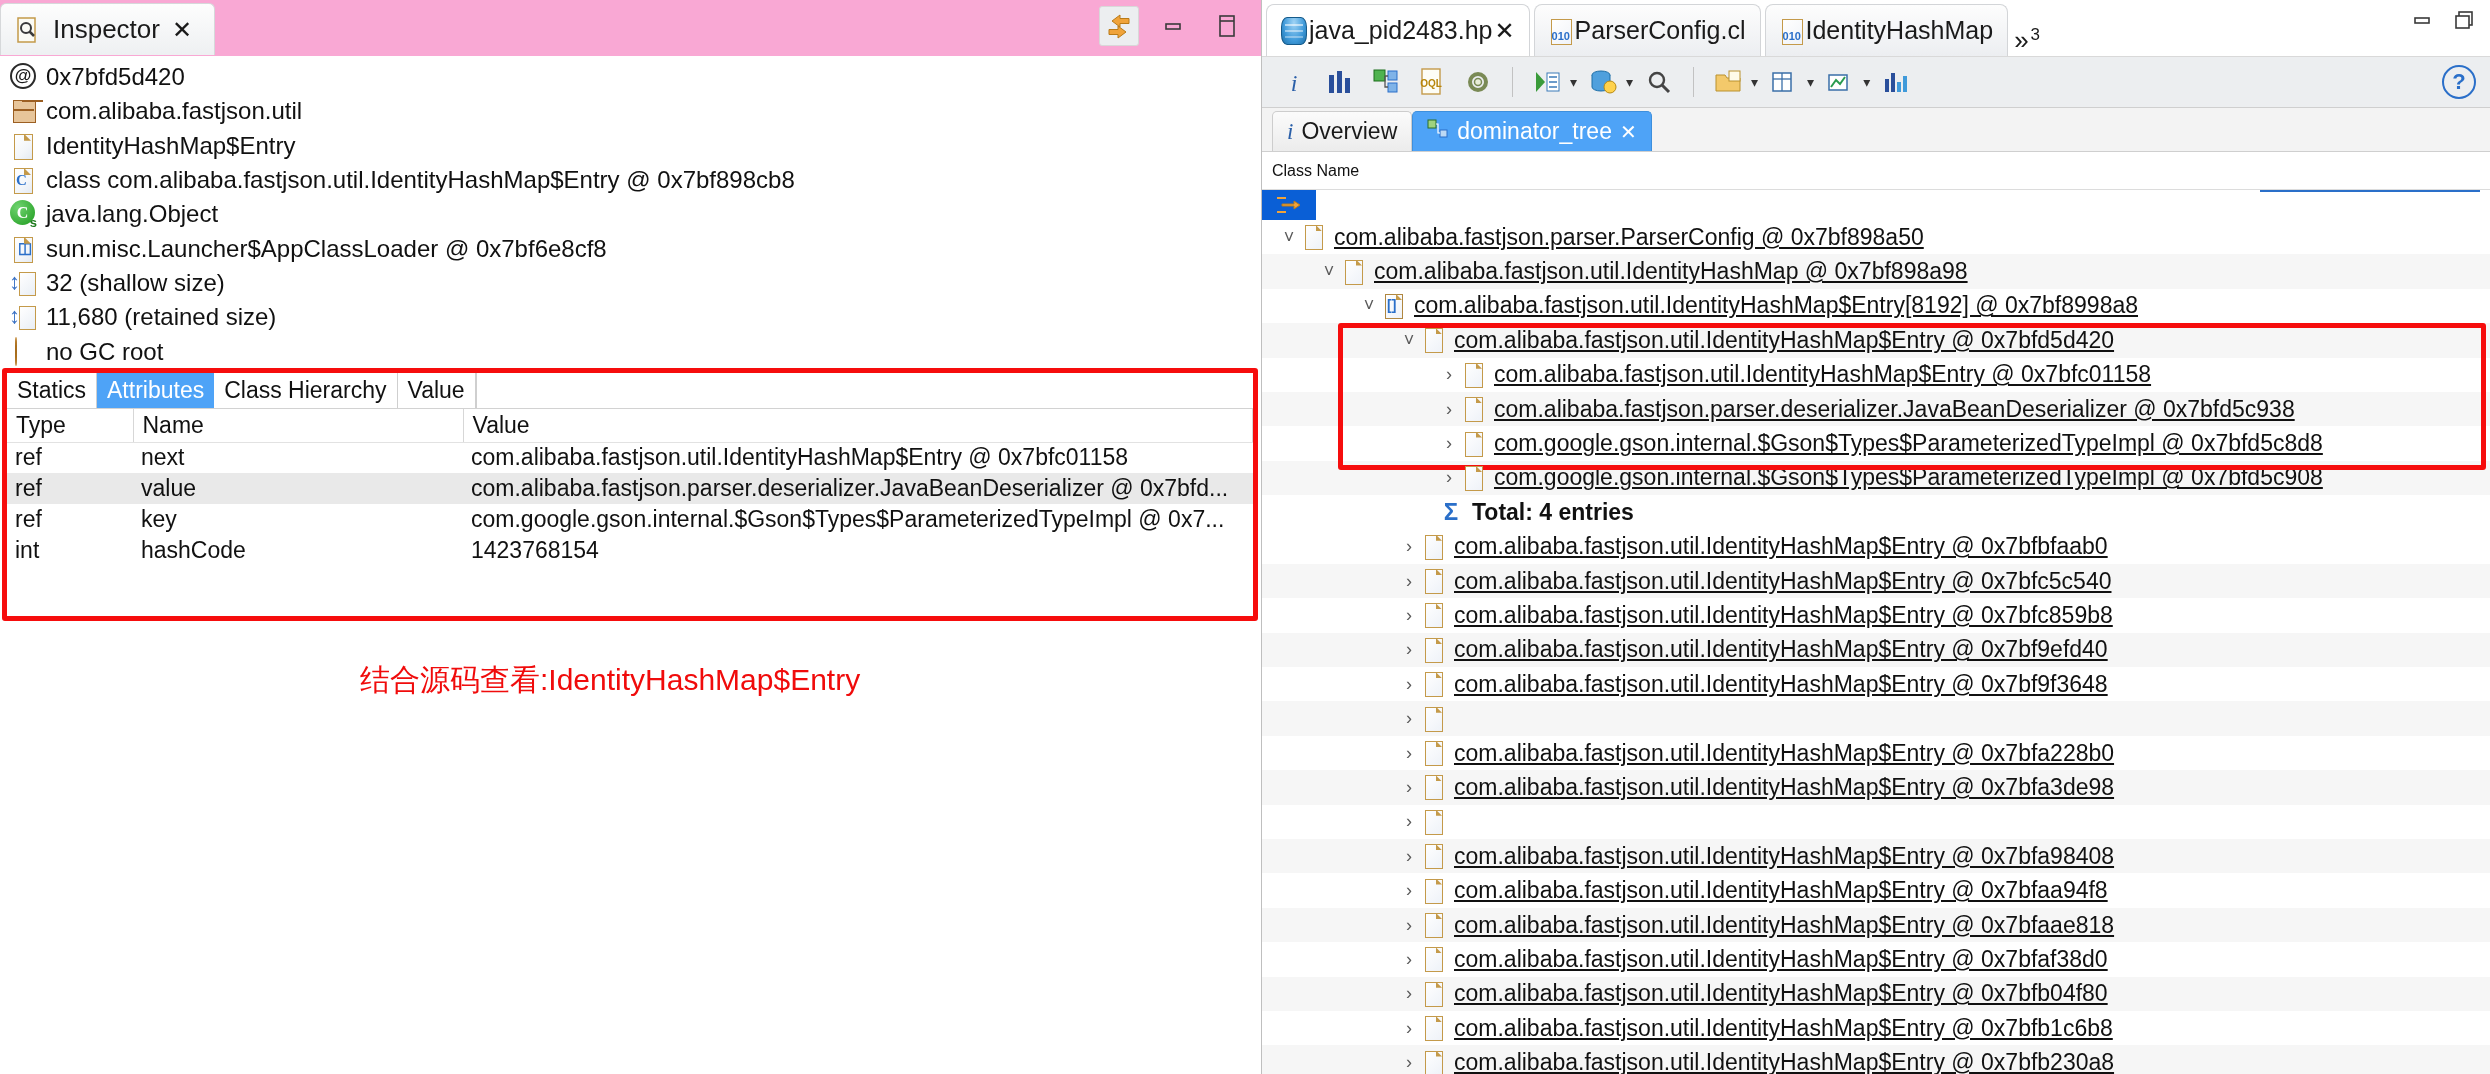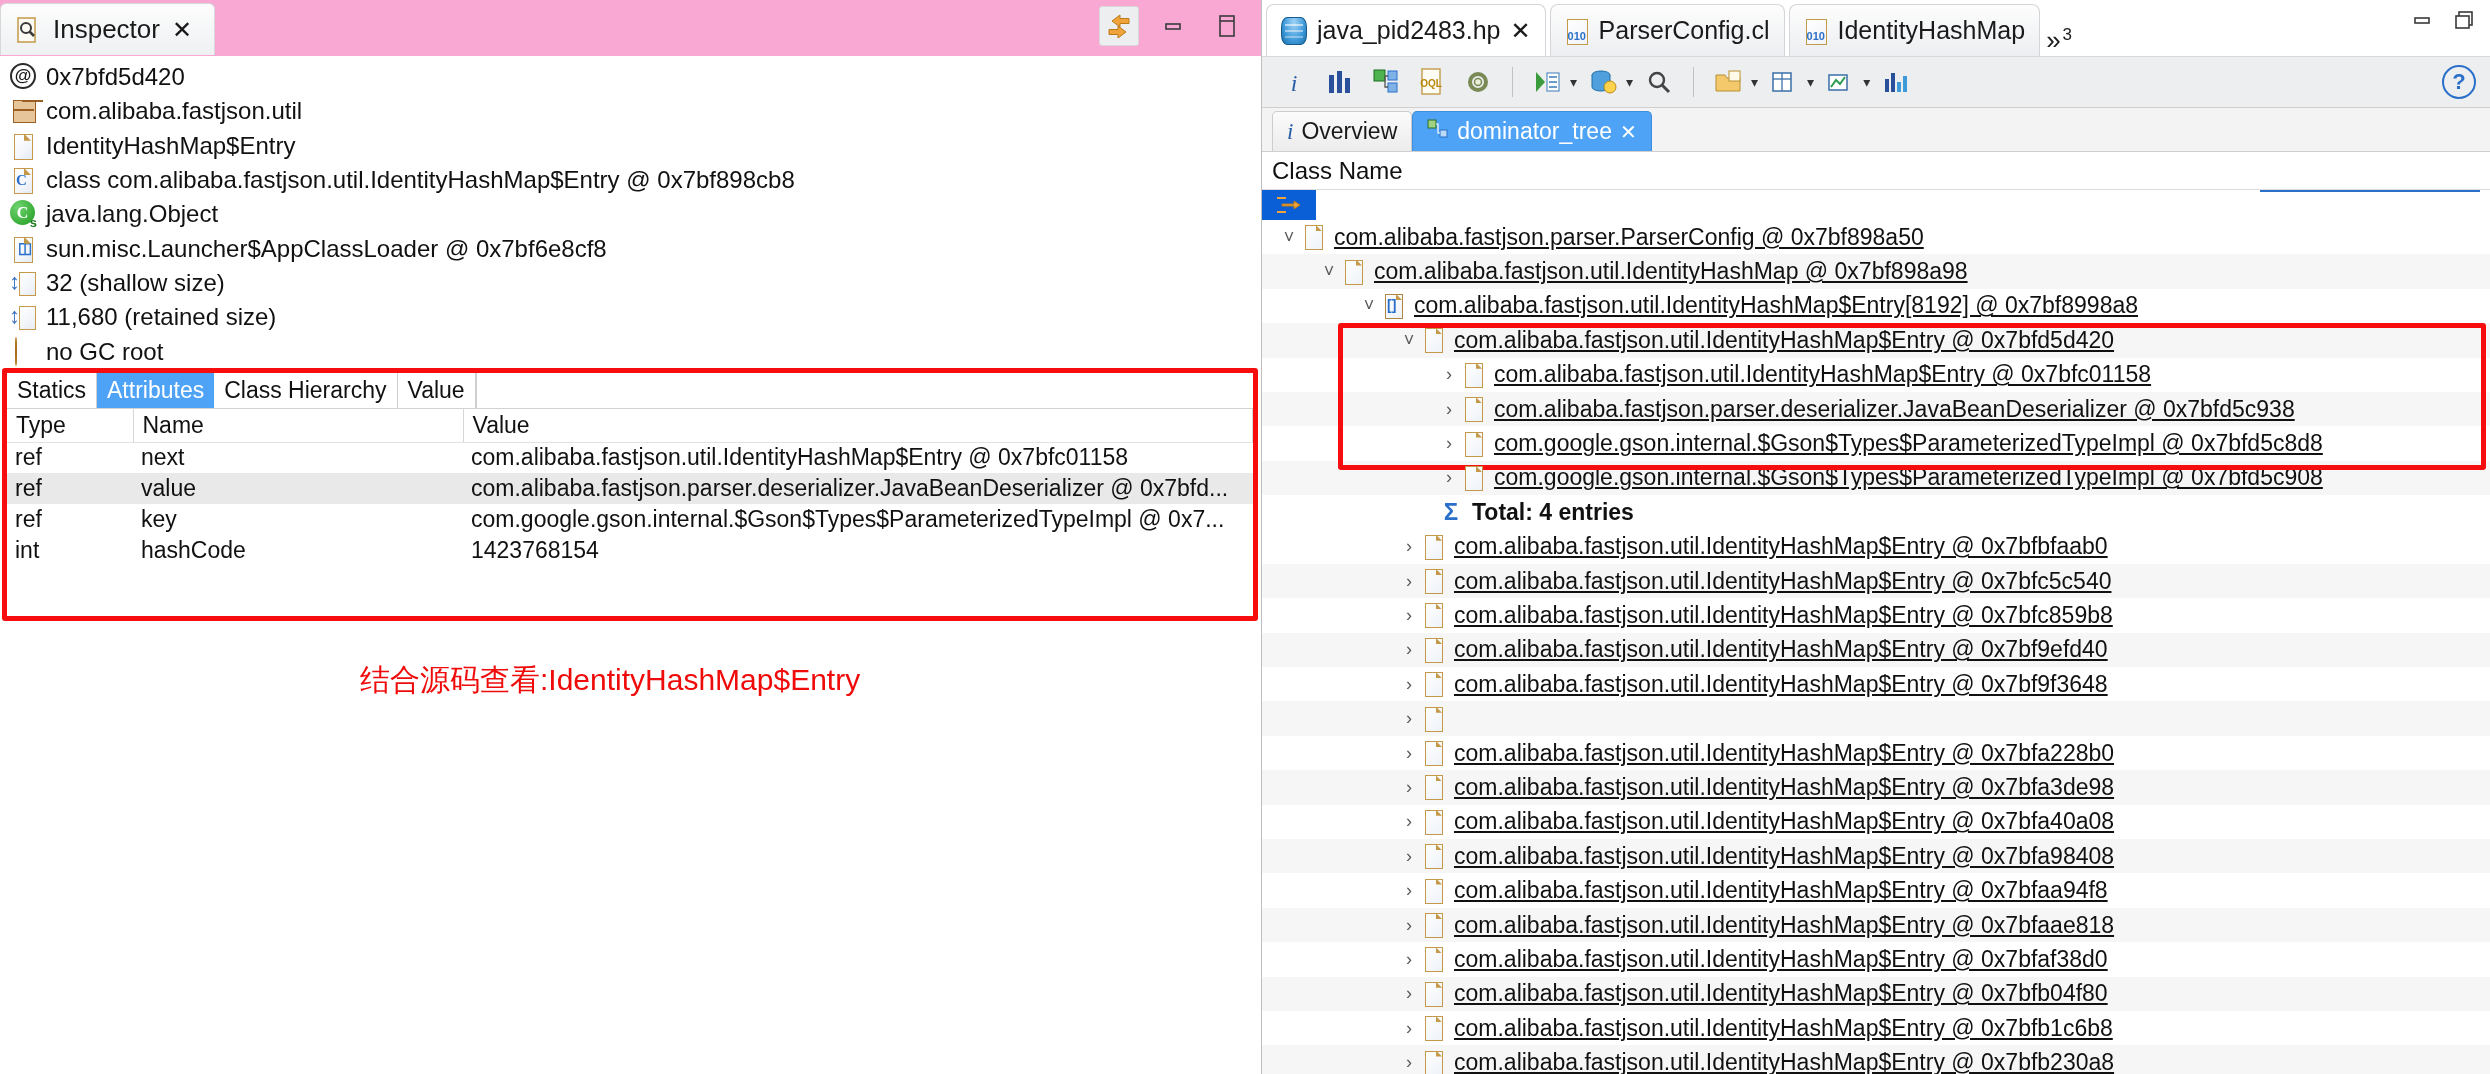--- a/index.html
+++ b/index.html
@@ -182,21 +182,21 @@
   .editor-tabrow {
     height: 56px;
     display: flex; align-items: flex-end;
     background: #ffffff;
     position: relative;
   }
   .etab {
     height: 52px;
     margin-left: 4px;
     padding: 0 14px;
-    display: flex; align-items: center; gap: 10px;
+    display: flex; align-items: center; gap: 2px;
     font-size: 25px; color: #1a1a1a;
     border: 1px solid #d3d5d8;
     border-bottom: none;
     border-radius: 8px 8px 0 0;
     background: linear-gradient(#fdfdfd,#eceef1);
     white-space: nowrap;
   }
   .etab.active { background: #ffffff; }
   .etab-more {
     margin-left: 6px;
@@ -242,21 +242,21 @@
     border: 1px solid #cdcdcd; border-bottom: none;
     background: linear-gradient(#fbfbfb,#ececec);
     border-radius: 5px 5px 0 0;
   }
   .vtab.sel { background: #4ea3f7; color: #ffffff; border-color: #3d8fdd; }
 
   .colhdr {
     height: 38px; background: #ffffff;
     display: flex; align-items: center;
     padding-left: 10px;
-    font-size: 24px; color: #111;
+    font-size: 16px; color: #111;
     border-bottom: 1px solid #dcdcdc;
   }
   .filter-row {
     height: 30px; background: #ffffff;
     display: flex; align-items: center;
     border-bottom: 1px solid #e0e0e0;
   }
   .filter-sel {
     width: 54px; height: 30px; background: #0a5fd6;
     display: flex; align-items: center; justify-content: center;
@@ -779,21 +779,20 @@
       <div class="trow alt">
         <span style="width:134px;flex:0 0 134px;"></span>
           <span class="twist">›</span>
         <span class="tdoc"></span>
         <span class="tlabel">com.alibaba.fastjson.util.IdentityHashMap$Entry @ 0x7bfa3de98</span>
       </div>
       <div class="trow">
         <span style="width:134px;flex:0 0 134px;"></span>
           <span class="twist">›</span>
         <span class="tdoc"></span>
-        <span class="tlabel">com.alibaba.fastjson.util.IdentityHashMap$Entry @ 0x7bfa40a08</span>
       </div>
       <div class="trow alt">
         <span style="width:134px;flex:0 0 134px;"></span>
           <span class="twist">›</span>
         <span class="tdoc"></span>
         <span class="tlabel">com.alibaba.fastjson.util.IdentityHashMap$Entry @ 0x7bfa98408</span>
       </div>
       <div class="trow">
         <span style="width:134px;flex:0 0 134px;"></span>
           <span class="twist">›</span>

